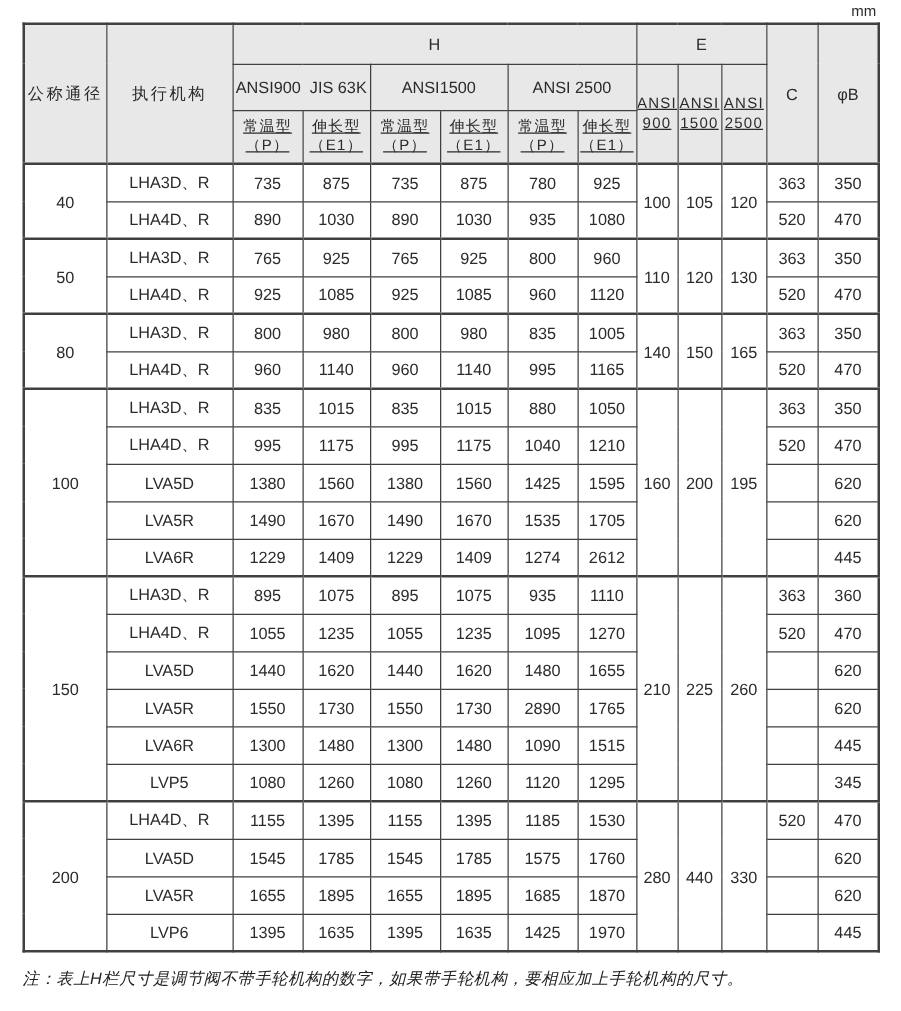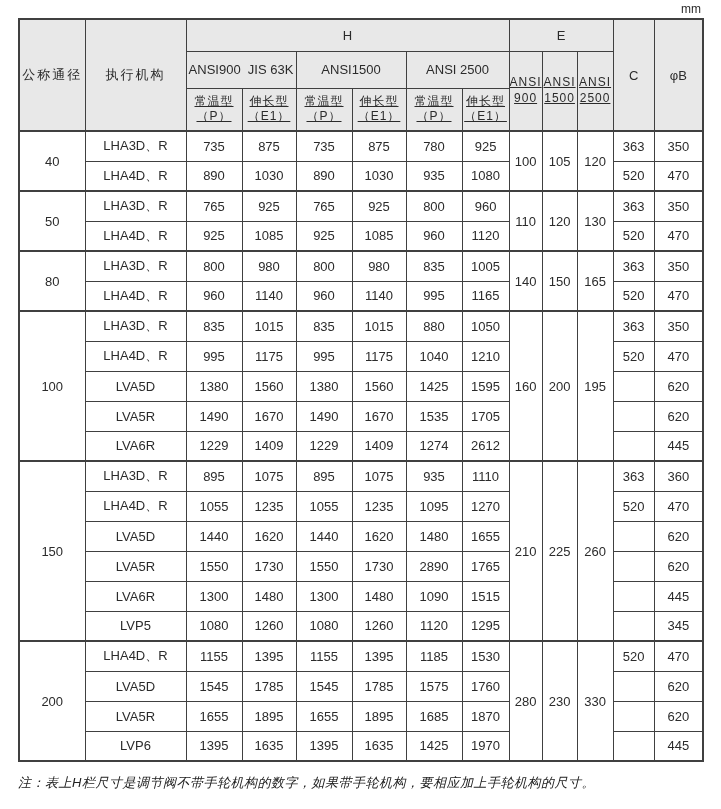--- a/index.html
+++ b/index.html
@@ -329,21 +329,21 @@
       <tr class="gs">
         <td rowspan="4">200</td>
         <td>LHA4D、R</td>
         <td>1155</td>
         <td>1395</td>
         <td>1155</td>
         <td>1395</td>
         <td>1185</td>
         <td>1530</td>
         <td rowspan="4">280</td>
-        <td rowspan="4">230</td>
+        <td rowspan="4">440</td>
         <td rowspan="4">330</td>
         <td>520</td>
         <td>470</td>
       </tr>
       <tr>
         <td>LVA5D</td>
         <td>1545</td>
         <td>1785</td>
         <td>1545</td>
         <td>1785</td>

